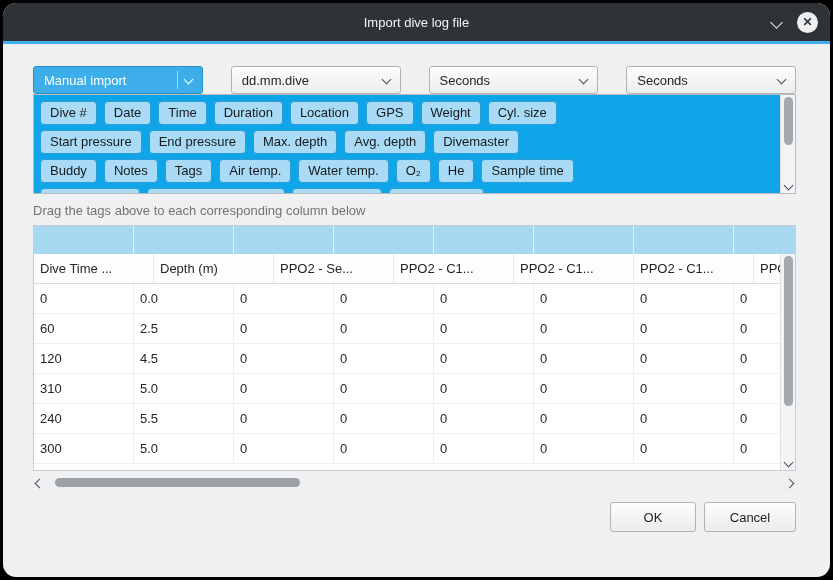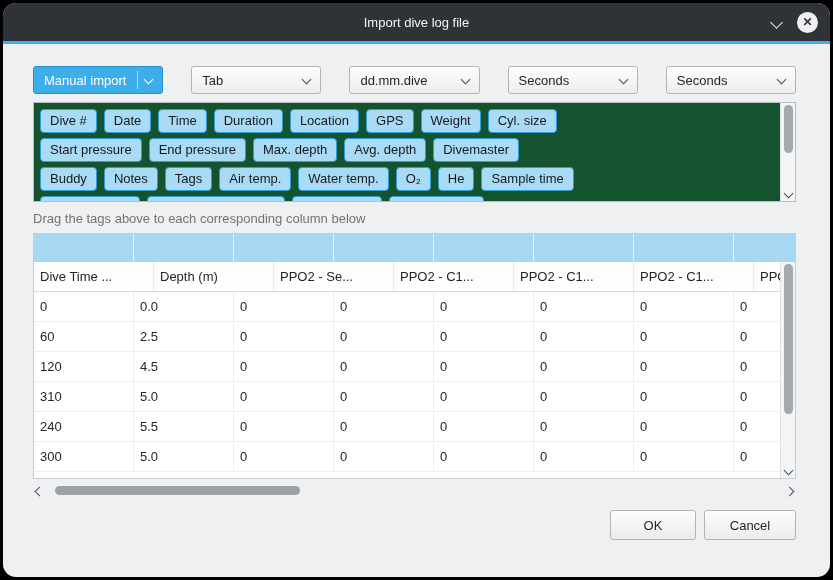--- a/index.html
+++ b/index.html
@@ -28,21 +28,21 @@
 
   
   .combo-row{display:flex;gap:28px;height:28px;flex:0 0 auto}
   .combo{flex:1;position:relative;border:1px solid #b0b4b6;border-radius:3px;background:linear-gradient(#fdfdfd,#ebedee);display:flex;align-items:center;padding:0 26px 0 10px;color:#232627;white-space:nowrap;overflow:hidden}
   .combo .chev{position:absolute;right:10px;top:9px}
   .combo.highlight{background:var(--selected-combo-bg,#3daee9);border-color:#2a91c8;color:#fff}
   .combo.highlight .chev{border-color:#fff}
   .combo.highlight::before{content:"";position:absolute;right:24px;top:4px;bottom:4px;width:1px;background:rgba(255,255,255,.55)}
 
   
-  .tag-panel{margin-top:8px;height:100px;background:#14532d;border:1px solid #b9bcbe;position:relative;overflow:hidden;flex:0 0 auto}
+  .tag-panel{height:100px;background:#0ea5e9;border:1px solid #b9bcbe;position:relative;overflow:hidden;flex:0 0 auto}
   .tag-list{padding:6px 22px 0 6px}
   .tag-row{display:flex;gap:7px;margin-bottom:5px}
   .tag{height:24px;line-height:22px;padding:0 9px;background:var(--tag-fill,#a9dbf6);border:1px solid var(--tag-border,#2e9cd6);border-radius:4px;color:#15191c;white-space:nowrap}
 
   
   .vscroll{position:absolute;top:0;right:0;bottom:0;width:15px;background:#f3f4f5;border-left:1px solid #dfe1e2;display:flex;flex-direction:column;align-items:center}
   .vscroll .thumb{width:9px;border-radius:4.5px;background:#a5a9ab}
   .vscroll .varrow{position:absolute;bottom:4px}
   .tag-scroll .thumb{height:48px;margin-top:2px}
   .tbl-scroll{top:28px}
@@ -84,24 +84,20 @@
         </span>
     </div>
   </div>
   <div class="accent"></div>
 
   <div class="content">
 
     <div class="combo-row">
       <div class="combo highlight">
         <span>Manual import</span>
-        <i class="chev chev-down"></i>
-      </div>
-      <div class="combo">
-        <span>Tab</span>
         <i class="chev chev-down"></i>
       </div>
       <div class="combo">
         <span>dd.mm.dive</span>
         <i class="chev chev-down"></i>
       </div>
       <div class="combo">
         <span>Seconds</span>
         <i class="chev chev-down"></i>
       </div>

